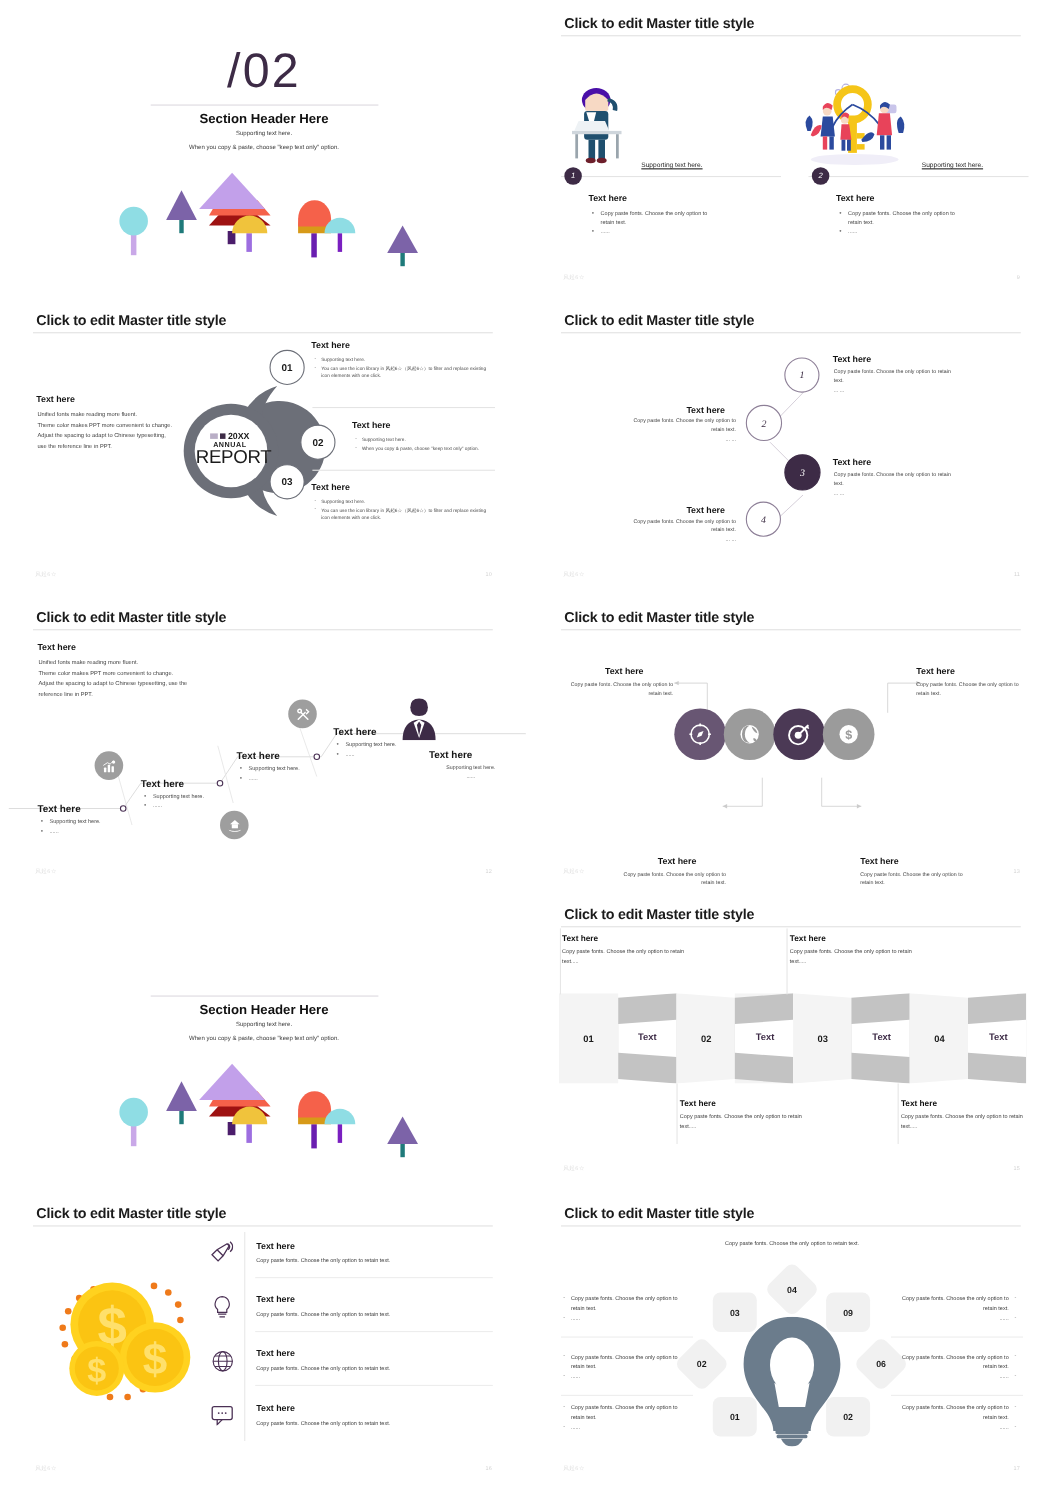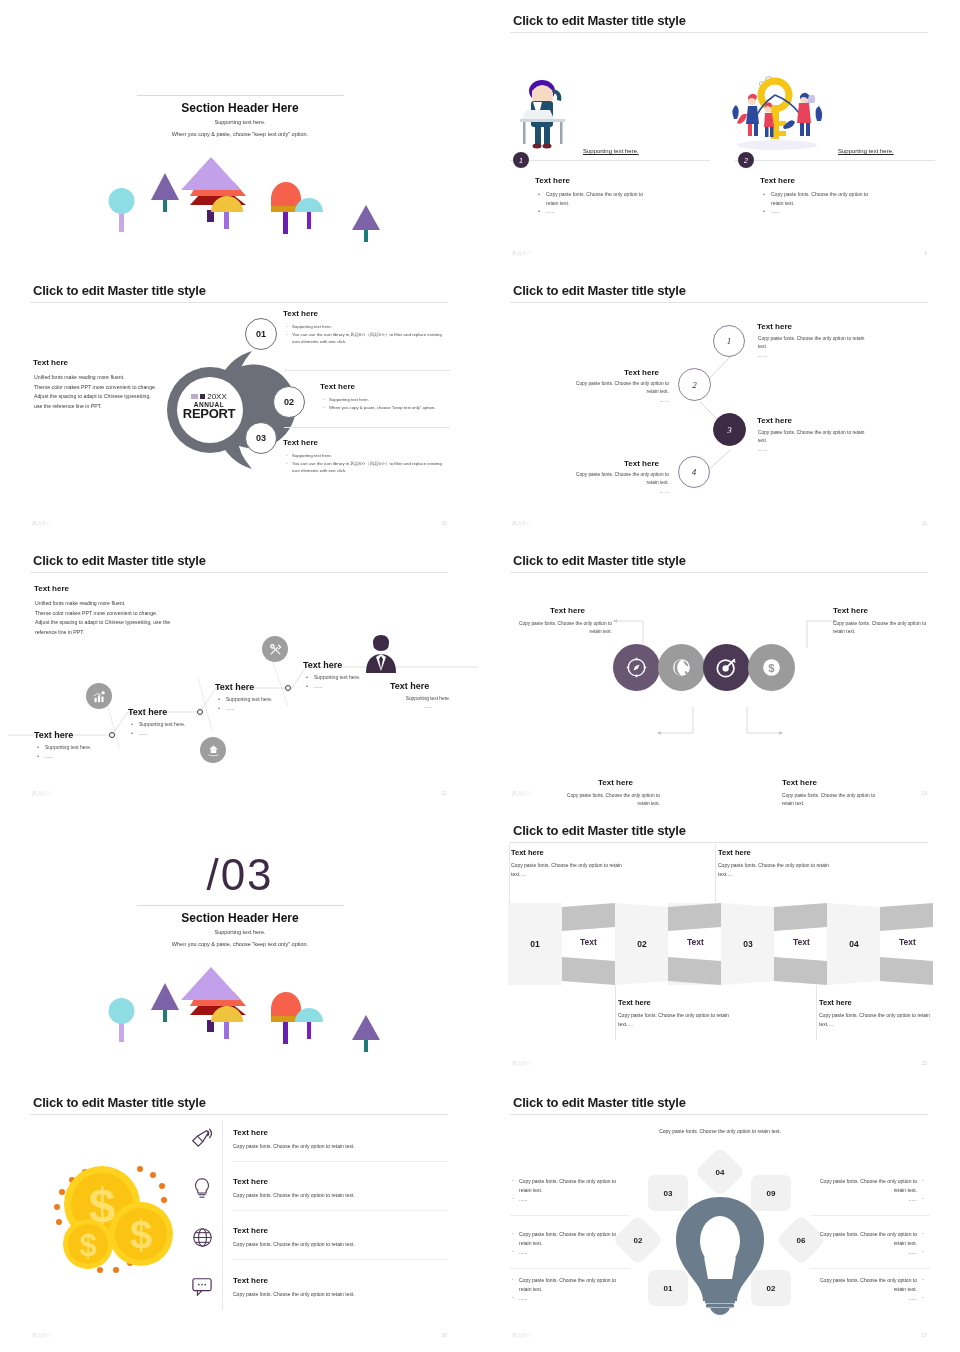--- a/index.html
+++ b/index.html
@@ -154,20 +154,21 @@
   .side-list.right { text-align:right; }
   .side-list.right li { padding-left:0; padding-right:8px; }
   .side-list.right li:before { left:auto; right:1px; }
 </style>
 </head>
 <body>
 
 <div class="grid">
 
   <div class="slide" style="left:0;top:0;">
+    <div class="sec-num">/02</div>
     <div class="sec-rule"></div>
     <div class="sec-head">Section Header Here</div>
     <div class="sec-sub1">Supporting text here.</div>
     <div class="sec-sub2">When you copy &amp; paste, choose "keep text only" option.</div>
     <svg class="trees" viewBox="0 0 480 110">
       <rect x="119" y="60" width="5" height="22" fill="#c9a8e8"></rect>
       <circle cx="121.5" cy="51" r="13" fill="#8fdde4"></circle>
       <rect x="163" y="47" width="4" height="15" fill="#1f7a7a"></rect>
       <polygon points="165,23 179,50 151,50" fill="#7c63a8"></polygon>
       <rect x="207" y="60" width="7" height="12" fill="#4b1d6b"></rect>
@@ -281,24 +282,24 @@
       <path d="M57 60 q10 -18 30 -24 q-14 16 -14 30 z" fill="#6c6f78"></path>
       <path d="M57 130 q10 18 30 24 q-14 -16 -14 -30 z" fill="#6c6f78"></path>
       <circle cx="45" cy="95" r="43" fill="#6c6f78"></circle>
       <circle cx="45" cy="95" r="33" fill="#ffffff"></circle>
     </svg>
 
     <div style="position:absolute;left:178px;top:122px;width:62px;text-align:center;">
       <div style="display:flex;align-items:center;justify-content:center;gap:2px;">
         <span style="display:inline-block;width:7px;height:5px;background:#b9aec6;"></span>
         <span style="display:inline-block;width:5px;height:5px;background:#3d2b46;"></span>
-        <span style="font-size:8px;font-weight:normal;color:#1b1b1b;">20XX</span>
+        <span style="font-size:8px;font-weight:bold;color:#1b1b1b;">20XX</span>
       </div>
       <div style="font-size:6.5px;font-weight:bold;letter-spacing:0.5px;color:#1b1b1b;">ANNUAL</div>
-      <div style="font-size:13px;font-weight:bold;letter-spacing:-0.3px;color:#1b1b1b;margin-top:-2px;">REPORT</div>
+      <div style="font-size:17px;font-weight:normal;letter-spacing:-0.3px;color:#1b1b1b;margin-top:-2px;">REPORT</div>
     </div>
 
     <div class="blob-num" style="left:245px;top:48px;width:32px;height:32px;">01</div>
     <div class="blob-num" style="left:273px;top:116px;width:32px;height:32px;">02</div>
     <div class="blob-num" style="left:245px;top:152px;width:32px;height:32px;">03</div>
 
     <div class="txt-h" style="left:283px;top:39px;">Text here</div>
     <ul class="sub-list" style="left:285px;top:53px;width:165px;">
       <li>Supporting text here.</li>
       <li>You can use the icon library in 风起6☆（风起6☆）to filter and replace existing icon elements with one click.</li>
@@ -517,21 +518,20 @@
     <div class="small-para" style="left:302px;top:252px;width:100px;">Copy paste fonts. Choose the only option to retain text.</div>
 
     <div class="txt-h" style="left:353px;top:66px;">Text here</div>
     <div class="small-para" style="left:353px;top:80px;width:100px;">Copy paste fonts. Choose the only option to retain text.</div>
 
     <div class="footer-mark">风起6☆</div>
     <div class="page-num">13</div>
   </div>
 
   <div class="slide" style="left:0;top:810px;">
-    <div class="sec-num">/03</div>
     <div class="sec-rule"></div>
     <div class="sec-head">Section Header Here</div>
     <div class="sec-sub1">Supporting text here.</div>
     <div class="sec-sub2">When you copy &amp; paste, choose "keep text only" option.</div>
     <svg class="trees" viewBox="0 0 480 110">
       <rect x="119" y="60" width="5" height="22" fill="#c9a8e8"></rect>
       <circle cx="121.5" cy="51" r="13" fill="#8fdde4"></circle>
       <rect x="163" y="47" width="4" height="15" fill="#1f7a7a"></rect>
       <polygon points="165,23 179,50 151,50" fill="#7c63a8"></polygon>
       <rect x="207" y="60" width="7" height="12" fill="#4b1d6b"></rect>

